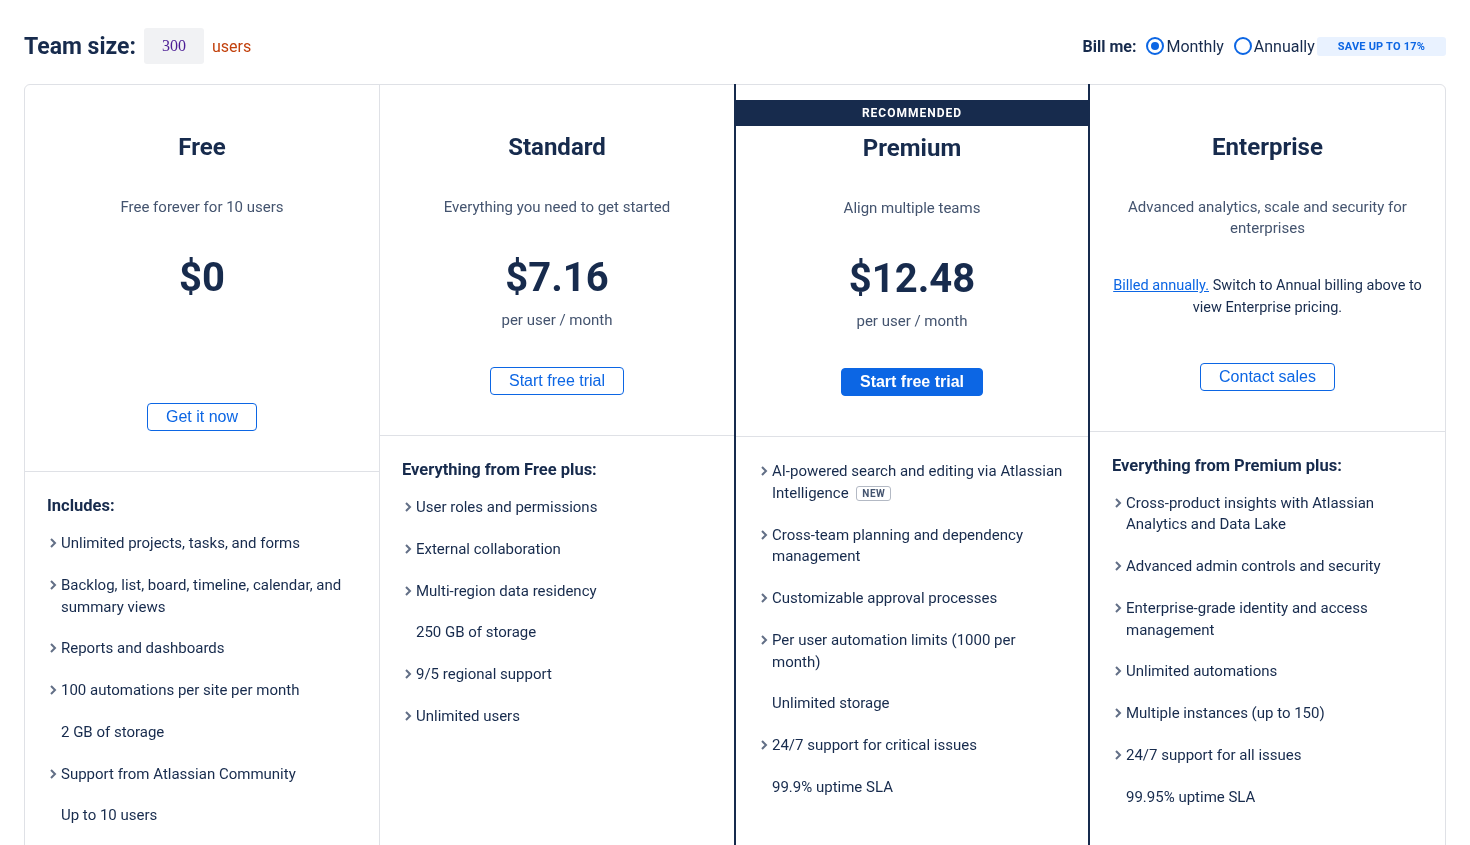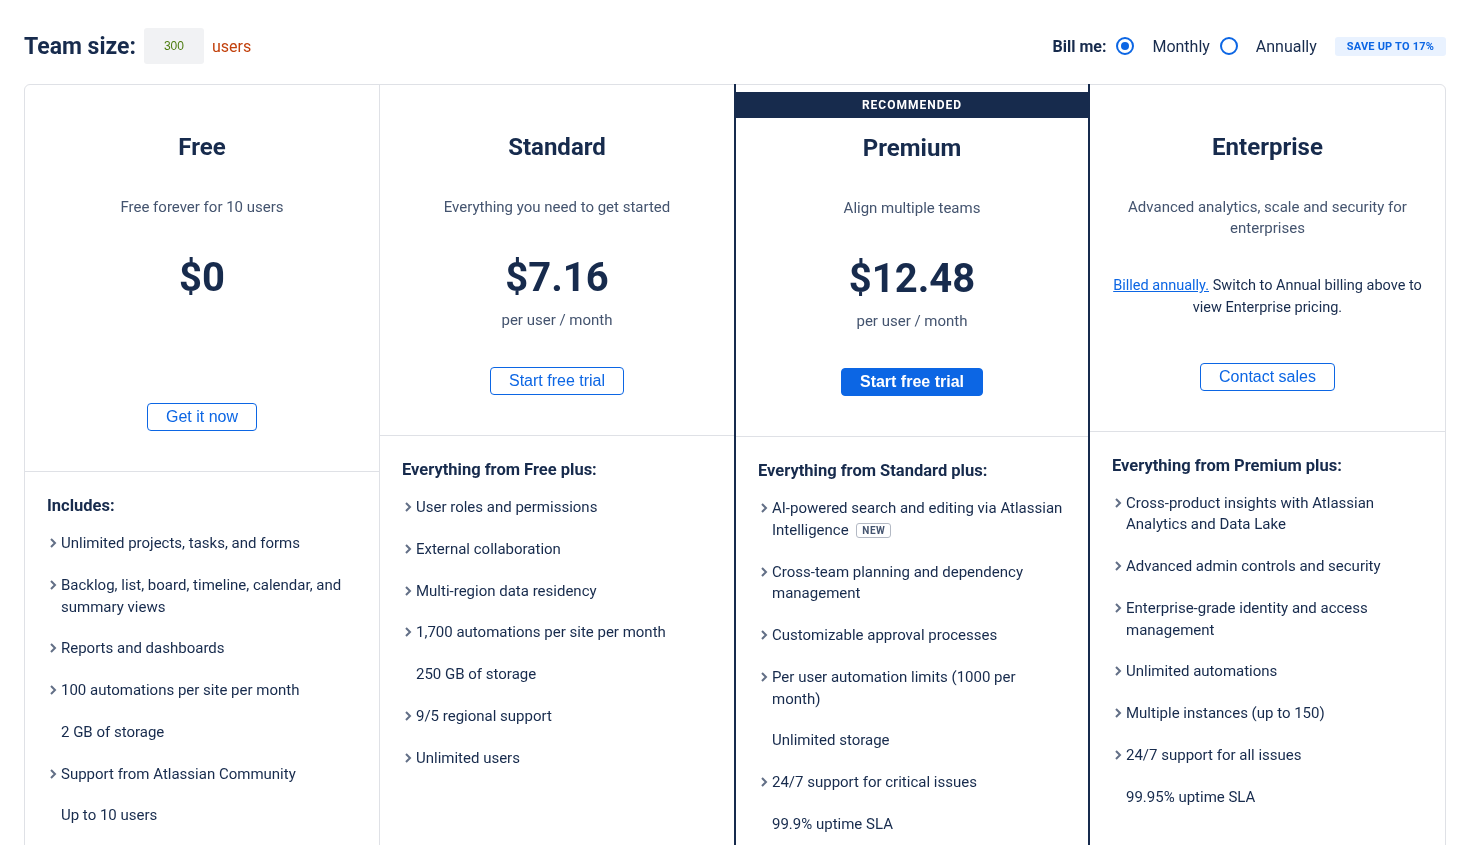--- a/index.html
+++ b/index.html
@@ -26,40 +26,41 @@
   font-weight: 700;
   font-size: 23px;
 }
 .team-input {
   width: 60px;
   height: 36px;
   background: #F1F2F4;
   border: none;
   border-radius: 3px;
   text-align: center;
-  font-size: 12px;
-  color: #4d7c0f;
+  font-size: 16px;
+  color: #4c1d95;
+  font-family: Liberation Serif, serif;
 }
 .users-label {
   font-size: 16px;
   color: #c2410c;
 }
 .controls-right {
   display: flex;
   align-items: center;
   gap: 10px;
 }
 .billme {
   font-weight: 700;
   font-size: 16px;
 }
 .radio-opt {
   display: flex;
   align-items: center;
-  gap: 18px;
+  gap: 2px;
 }
 .radio-circle {
   width: 18px;
   height: 18px;
   border-radius: 50%;
   border: 2px solid #0C66E4;
   position: relative;
   display: inline-block;
 }
 .radio-circle.selected::after {
@@ -73,21 +74,21 @@
 }
 .radio-label {
   font-size: 16px;
 }
 .save-badge {
   background: #E9F2FF;
   color: #0C66E4;
   font-size: 11px;
   font-weight: 700;
   letter-spacing: 0.2px;
-  padding: 3px 12px;
+  padding: 3px 21px;
   border-radius: 3px;
 }
 
 
 .plans {
   display: grid;
   grid-template-columns: repeat(4, 1fr);
   border: 1px solid #dfe1e6;
   border-radius: 6px;
   overflow: visible;
@@ -95,21 +96,21 @@
 .plan {
   position: relative;
   display: flex;
   flex-direction: column;
   border-right: 1px solid #dfe1e6;
 }
 .plan:last-child { border-right: none; }
 
 .reco-banner {
   position: absolute;
-  top: 8px; left: -1px; right: -1px;
+  top: 16px; left: -1px; right: -1px;
   height: 26px;
   background: #172B4D;
   color: #fff;
   font-size: 12px;
   font-weight: 700;
   letter-spacing: 1px;
   text-align: center;
   line-height: 26px;
   border-top-left-radius: 0;
 }
@@ -313,26 +314,20 @@
                 <path d="M4 2 L8 6 L4 10"></path>
               </svg></span>
             <span>External collaboration</span>
           </li>
           <li class="feature-item">
             <span class="arrow"><svg class="chevron" viewBox="0 0 12 12">
                 <path d="M4 2 L8 6 L4 10"></path>
               </svg></span>
             <span>Multi-region data residency</span>
           </li>
-          <li class="feature-item">
-            <span class="arrow"><svg class="chevron" viewBox="0 0 12 12">
-                <path d="M4 2 L8 6 L4 10"></path>
-              </svg></span>
-            <span>1,700 automations per site per month</span>
-          </li>
           <li class="feature-item no-arrow">
             <span class="arrow"><svg class="chevron" viewBox="0 0 12 12">
                 <path d="M4 2 L8 6 L4 10"></path>
               </svg></span>
             <span>250 GB of storage</span>
           </li>
           <li class="feature-item">
             <span class="arrow"><svg class="chevron" viewBox="0 0 12 12">
                 <path d="M4 2 L8 6 L4 10"></path>
               </svg></span>
@@ -344,21 +339,20 @@
               </svg></span>
             <span>Unlimited users</span>
           </li>
         </ul>
       </div>
     </div>
     <div class="plan recommended">
       <div class="reco-banner">RECOMMENDED</div>
       <div class="plan-header"><div class="plan-name">Premium</div><div class="plan-tagline">Align multiple teams</div><div class="price">$12.48</div><div class="price-note">per user / month</div><button class="cta primary">Start free trial</button></div>
       <div class="plan-body">
-        <div class="body-heading">Everything from Standard plus:</div>
         <ul class="feature-list">
           <li class="feature-item">
             <span class="arrow"><svg class="chevron" viewBox="0 0 12 12">
                 <path d="M4 2 L8 6 L4 10"></path>
               </svg></span>
             <span>AI-powered search and editing via Atlassian Intelligence <span class="new-badge">NEW</span></span>
           </li>
           <li class="feature-item">
             <span class="arrow"><svg class="chevron" viewBox="0 0 12 12">
                 <path d="M4 2 L8 6 L4 10"></path>

